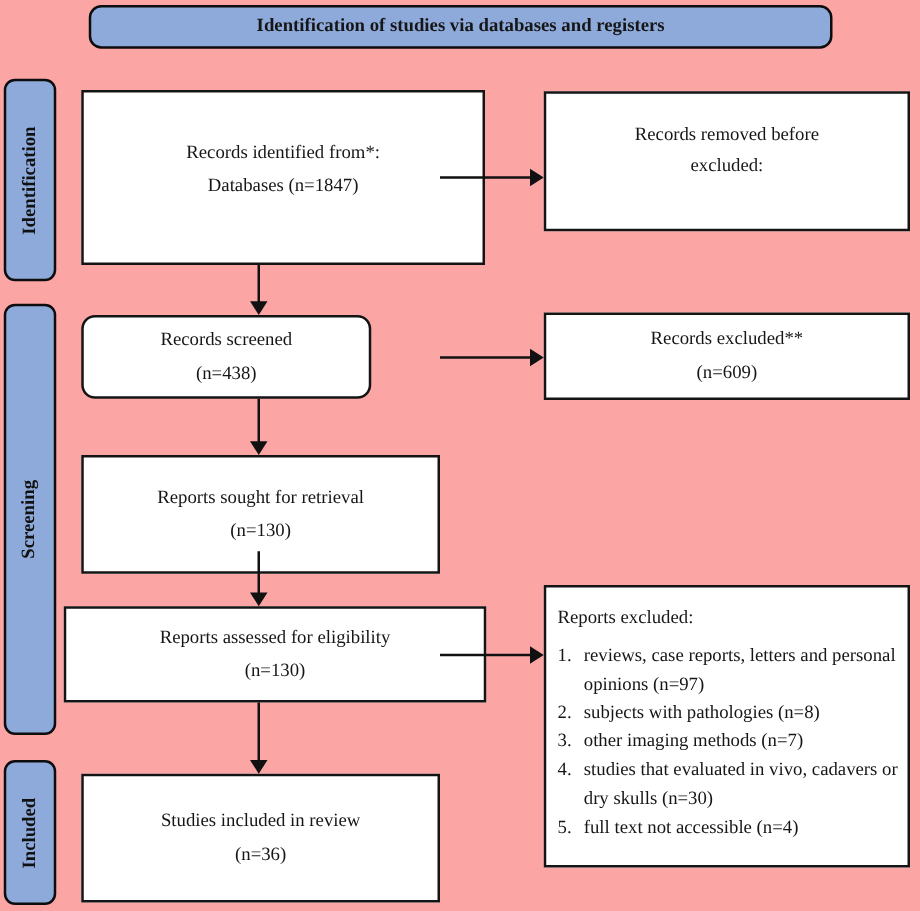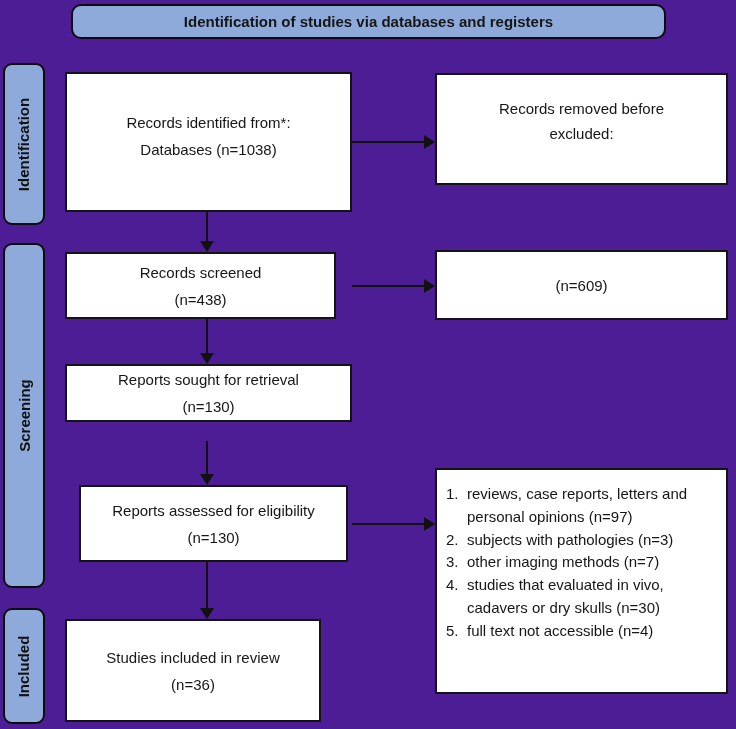--- a/index.html
+++ b/index.html
@@ -1,19 +1,19 @@
 <!DOCTYPE html>
 <html style="--accent: #8EAADB; --line: #111111;"><head>
 <meta charset="utf-8">
 <style>
   :root { --accent: #8EAADB; --line: #111111; }
   html, body { margin: 0; padding: 0; background: #ffffff; }
   .canvas {
-    position: relative; width: 736px; height: 729px; background: #4c1d95;
-    font-family: Liberation Sans, sans-serif; color: #161616; overflow: hidden;
+    position: relative; width: 736px; height: 729px; background: #fca5a5;
+    font-family: Liberation Serif, serif; color: #161616; overflow: hidden;
   }
   .banner {
     position: absolute; left: 71px; top: 4px; width: 591px; height: 31px;
     background: var(--accent); border: 2px solid #0d0d0d; border-radius: 10px;
     display: flex; align-items: center; justify-content: center;
     font-weight: bold; font-size: 15px;
   }
   .stage {
     position: absolute; left: 3px; width: 38px;
     background: var(--accent); border: 2px solid #0d0d0d; border-radius: 9px;
@@ -28,27 +28,27 @@
   .stage-included       { top: 608px; height: 112px; }
 
   .fbox {
     position: absolute; background: #ffffff; border: 2px solid #141414;
     font-size: 15px; line-height: 1.8; box-sizing: border-box;
   }
   .center {
     display: flex; flex-direction: column; align-items: center; justify-content: center;
     text-align: center;
   }
-  .box-records-identified { left: 65px;  top: 72px;  width: 287px; height: 140px; padding-bottom: 12px; }
+  .box-records-identified { left: 65px;  top: 72px;  width: 323px; height: 140px; padding-bottom: 12px; }
   .box-records-removed    { left: 435px; top: 73px;  width: 293px; height: 112px; padding-bottom: 16px; line-height: 1.7; justify-content: center; }
-  .box-records-screened   { left: 65px;  top: 252px; width: 271px; height: 67px; }
+  .box-records-screened   { left: 65px;  top: 252px; width: 232px; height: 67px; border-radius: 11px; }
   .box-records-excluded   { left: 435px; top: 250px; width: 293px; height: 70px; }
-  .box-reports-sought     { left: 65px;  top: 364px; width: 287px; height: 58px; }
-  .box-reports-assessed   { left: 79px;  top: 485px; width: 269px; height: 77px; }
-  .box-studies-included   { left: 65px;  top: 619px; width: 256px; height: 103px; }
+  .box-reports-sought     { left: 65px;  top: 364px; width: 287px; height: 95px; }
+  .box-reports-assessed   { left: 51px;  top: 485px; width: 338px; height: 77px; }
+  .box-studies-included   { left: 65px;  top: 619px; width: 287px; height: 103px; }
   .box-reports-excluded-list {
     left: 435px; top: 468px; width: 293px; height: 226px;
     padding: 13px 6px 6px 9px; line-height: 1.52;
   }
   .list-title { margin-bottom: 8px; }
   .li { display: flex; }
   .li .num { flex: 0 0 21px; width: 21px; }
   .li .txt { flex: 1; }
 
   .arrow-v { position: absolute; width: 14px; }
@@ -83,55 +83,57 @@
   </div>
   <div class="stage stage-screening">
     <span>Screening</span>
   </div>
   <div class="stage stage-included">
     <span>Included</span>
   </div>
 
   <div class="fbox center box-records-identified">
     <div>Records identified from*:</div>
-    <div>Databases (n=1038)</div>
+    <div>Databases (n=1847)</div>
   </div>
 
   <div class="fbox center box-records-removed">
     <div>Records removed before</div>
     <div>excluded:</div>
   </div>
 
   <div class="fbox center box-records-screened">
     <div>Records screened</div>
     <div>(n=438)</div>
   </div>
 
   <div class="fbox center box-records-excluded">
+    <div>Records excluded**</div>
     <div>(n=609)</div>
   </div>
 
   <div class="fbox center box-reports-sought">
     <div>Reports sought for retrieval</div>
     <div>(n=130)</div>
   </div>
 
   <div class="fbox center box-reports-assessed">
     <div>Reports assessed for eligibility</div>
     <div>(n=130)</div>
   </div>
 
   <div class="fbox box-reports-excluded-list">
+    <div class="list-title">Reports excluded:</div>
     <div class="li">
       <span class="num">1.</span>
       <span class="txt">reviews, case reports, letters and personal opinions (n=97)</span>
     </div>
     <div class="li">
       <span class="num">2.</span>
-      <span class="txt">subjects with pathologies (n=3)</span>
+      <span class="txt">subjects with pathologies (n=8)</span>
     </div>
     <div class="li">
       <span class="num">3.</span>
       <span class="txt">other imaging methods (n=7)</span>
     </div>
     <div class="li">
       <span class="num">4.</span>
       <span class="txt">studies that evaluated in vivo, cadavers or dry skulls (n=30)</span>
     </div>
     <div class="li">

